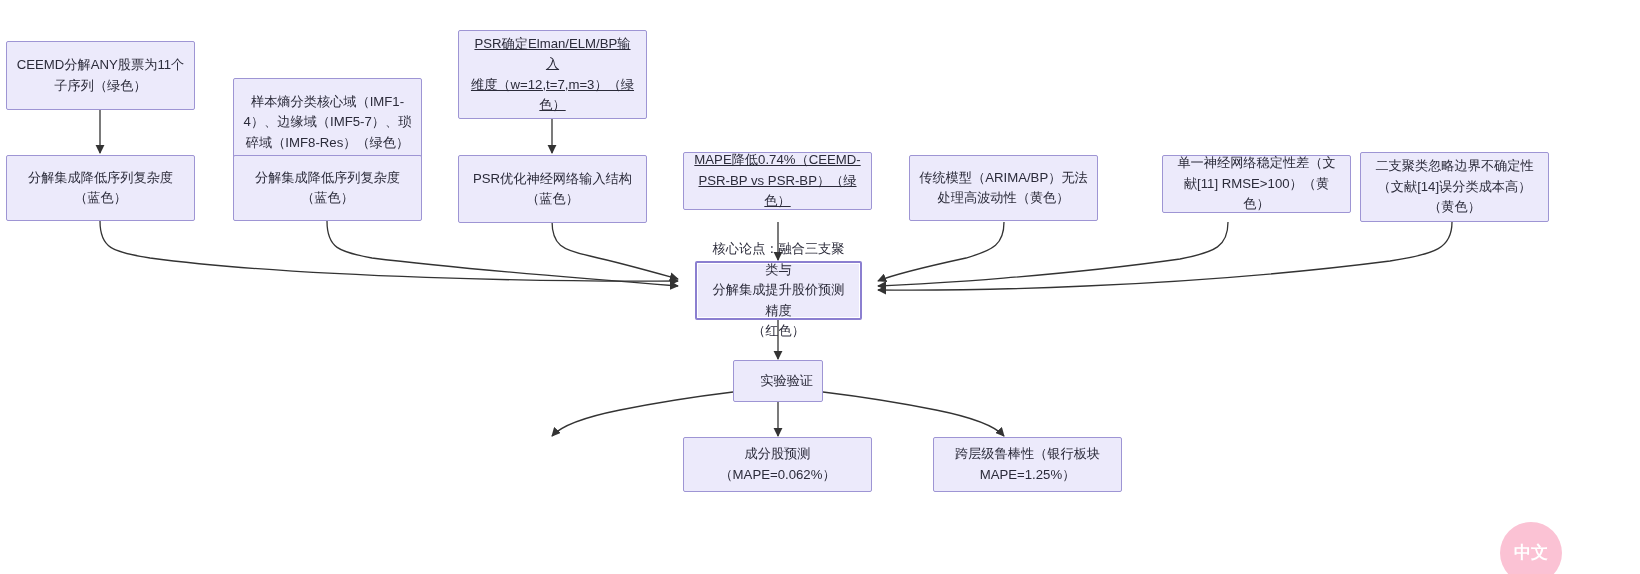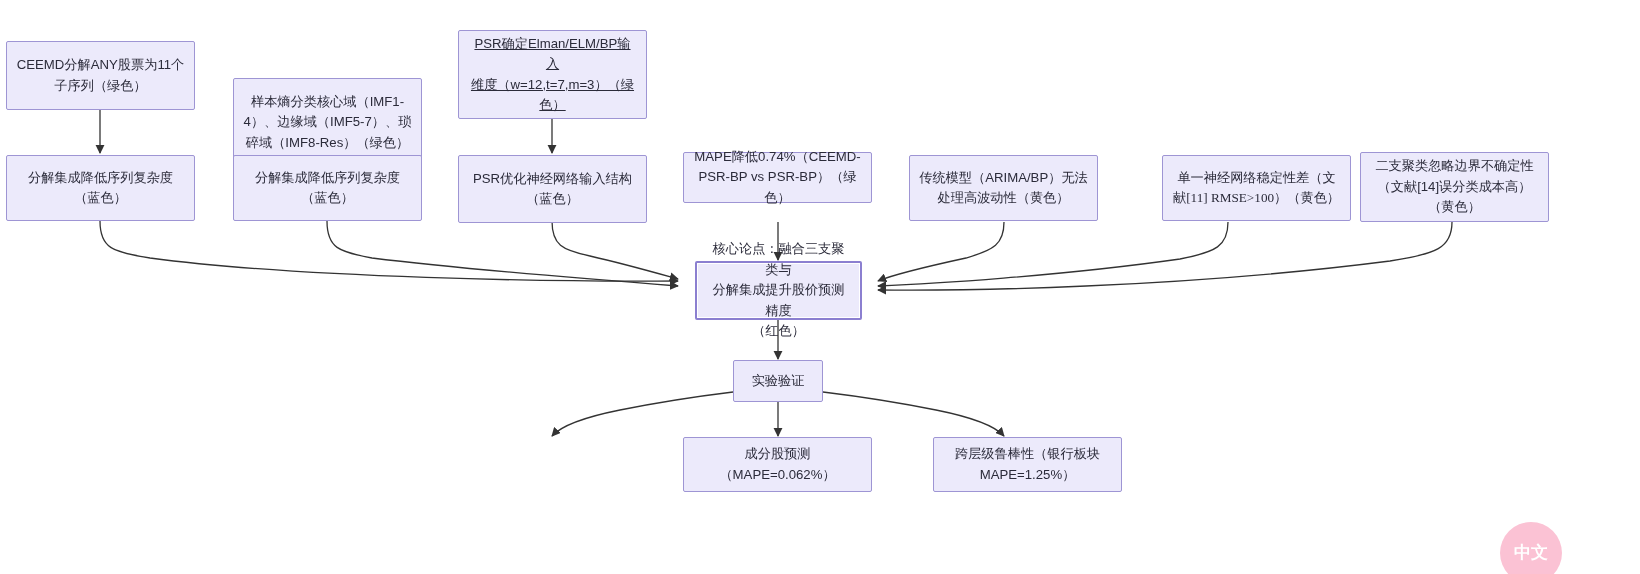--- a/index.html
+++ b/index.html
@@ -132,49 +132,49 @@
   <div class="node" style="left:233px; top:155px; width:189px; height:66px;">
     <span class="label">分解集成降低序列复杂度
 （蓝色）</span>
   </div>
 
   <div class="node" style="left:458px; top:155px; width:189px; height:68px;">
     <span class="label">PSR优化神经网络输入结构
 （蓝色）</span>
   </div>
 
-  <div class="node" style="left:683px; top:152px; width:189px; height:51px;">
+  <div class="node" style="left:683px; top:152px; width:189px; height:58px;text-decoration:underline;">
     <span class="label">MAPE降低0.74%（CEEMD-
 PSR-BP vs PSR-BP）（绿
 色）</span>
   </div>
 
   <div class="node" style="left:909px; top:155px; width:189px; height:66px;">
     <span class="label">传统模型（ARIMA/BP）无法
 处理高波动性（黄色）</span>
   </div>
 
-  <div class="node" style="left:1162px; top:155px; width:189px; height:66px;font-family:Liberation Serif, serif;">
+  <div class="node" style="left:1162px; top:155px; width:189px; height:58px;">
     <span class="label">单一神经网络稳定性差（文
 献[11] RMSE&gt;100）（黄色）</span>
   </div>
 
   <div class="node" style="left:1360px; top:152px; width:189px; height:70px;">
     <span class="label">二支聚类忽略边界不确定性
 （文献[14]误分类成本高）
 （黄色）</span>
   </div>
 
   <div class="node core" style="left:695px; top:261px; width:167px; height:59px;">
     <span class="label">核心论点：融合三支聚类与
 分解集成提升股价预测精度
 （红色）</span>
   </div>
 
-  <div class="node" style="left:733px; top:360px; width:90px; height:42px;">
+  <div class="node" style="left:733px; top:360px; width:90px; height:42px;text-align:right;">
     <span class="label">实验验证</span>
   </div>
 
 
   <div class="node" style="left:683px; top:437px; width:189px; height:55px;">
     <span class="label">成分股预测
 （MAPE=0.062%）</span>
   </div>
 
   <div class="node" style="left:909px; top:437px; width:189px; height:55px;margin-left:24px;">

